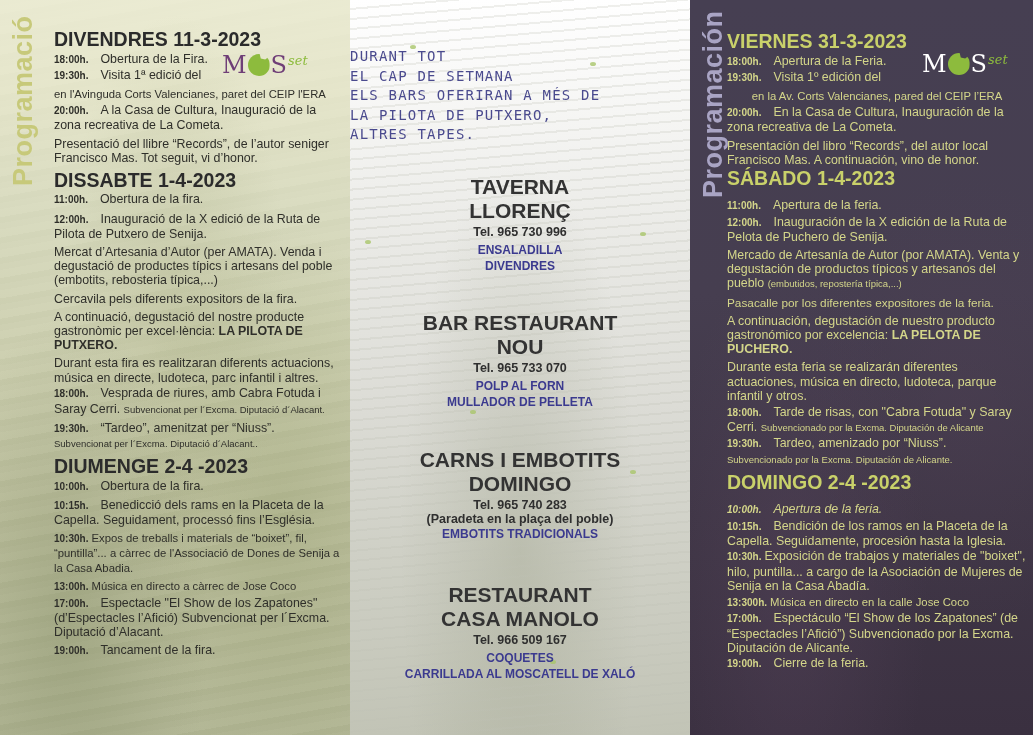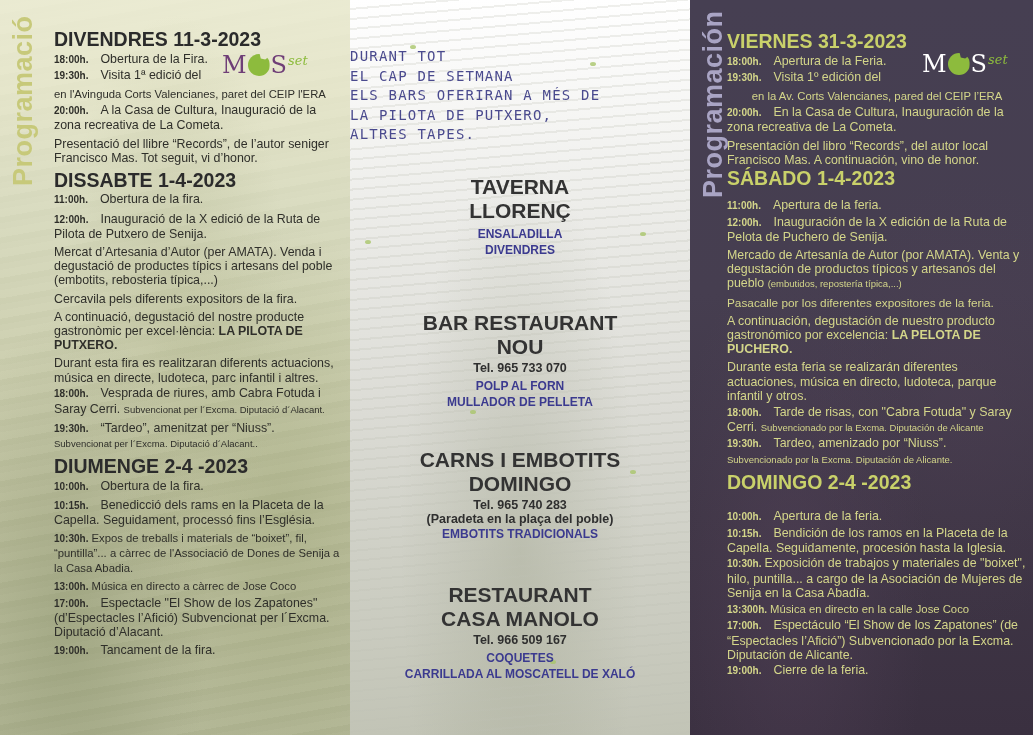--- a/index.html
+++ b/index.html
@@ -147,20 +147,21 @@
     <div>DURANT TOT</div>
     <div>EL CAP DE SETMANA</div>
     <div>ELS BARS OFERIRAN A MÉS DE</div>
     <div>LA PILOTA DE PUTXERO,</div>
     <div>ALTRES TAPES.</div>
   </div>
 
   <div class="venue" style="top:175px;">
     <div class="name">TAVERNA</div>
     <div class="name">LLORENÇ</div>
+    <div class="tel">Tel. 965 730 996</div>
     <div class="dish" style="margin-top:3px;">ENSALADILLA</div>
     <div class="dish">DIVENDRES</div>
   </div>
 
   <div class="venue" style="top:311px;">
     <div class="name">BAR RESTAURANT</div>
     <div class="name">NOU</div>
     <div class="tel">Tel. 965 733 070</div>
     <div class="dish" style="margin-top:3px;">POLP AL FORN</div>
     <div class="dish">MULLADOR DE PELLETA</div>
@@ -206,20 +207,20 @@
     <div class="ev" style="margin-top:9px;"><span class="t">11:00h.</span><span>Apertura de la feria.</span></div>
     <div class="ev"><span class="t">12:00h.</span><span>Inauguración de la X edición de la Ruta de Pelota de Puchero de Senija.</span></div>
     <div class="ev gap"><span>Mercado de Artesanía de Autor (por AMATA). Venta y degustación de productos típicos y artesanos del pueblo</span> <span class="small">(embutidos, repostería típica,...)</span></div>
     <div class="ev gap" style="font-size:11.8px;"><span>Pasacalle por los diferentes expositores de la feria.</span></div>
     <div class="ev gap"><span>A continuación, degustación de nuestro producto gastronómico por excelencia:</span> <b class="hl">LA PELOTA DE PUCHERO.</b></div>
     <div class="ev gap"><span>Durante esta feria se realizarán diferentes actuaciones, música en directo, ludoteca, parque infantil y otros.</span></div>
     <div class="ev"><span class="t">18:00h.</span><span>Tarde de risas, con "Cabra Fotuda" y Saray Cerri.</span> <span class="small">Subvencionado por la Excma.  Diputación de Alicante</span></div>
     <div class="ev"><span class="t">19:30h.</span><span>Tardeo, amenizado por “Niuss”.</span><br><span class="small">Subvencionado por la Excma.  Diputación de Alicante.</span></div>
 
     <div class="day gap">DOMINGO 2-4 -2023</div>
-    <div class="ev" style="margin-top:16px;"><span class="t">10:00h.</span><span>Apertura de la feria.</span></div>
+    <div class="ev" style="margin-top:9px;font-style:italic;"><span class="t">10:00h.</span><span>Apertura de la feria.</span></div>
     <div class="ev"><span class="t">10:15h.</span><span>Bendición de los ramos en la Placeta de la Capella. Seguidamente, procesión hasta la Iglesia.</span></div>
     <div class="ev tight"><span class="t">10:30h.</span><span>Exposición de trabajos y materiales de "boixet", hilo, puntilla... a cargo de la Asociación de Mujeres de Senija en la Casa Abadía.</span></div>
     <div class="ev tight" style="font-size:11.3px;"><span class="t">13:300h.</span><span>Música en directo en la calle Jose Coco</span></div>
     <div class="ev"><span class="t">17:00h.</span><span>Espectáculo “El Show de los Zapatones” (de “Espectacles l’Afició”) Subvencionado por la  Excma. Diputación de Alicante.</span></div>
     <div class="ev"><span class="t">19:00h.</span><span>Cierre de la feria.</span></div>
   </div>
 </section>
 
 </body></html>

